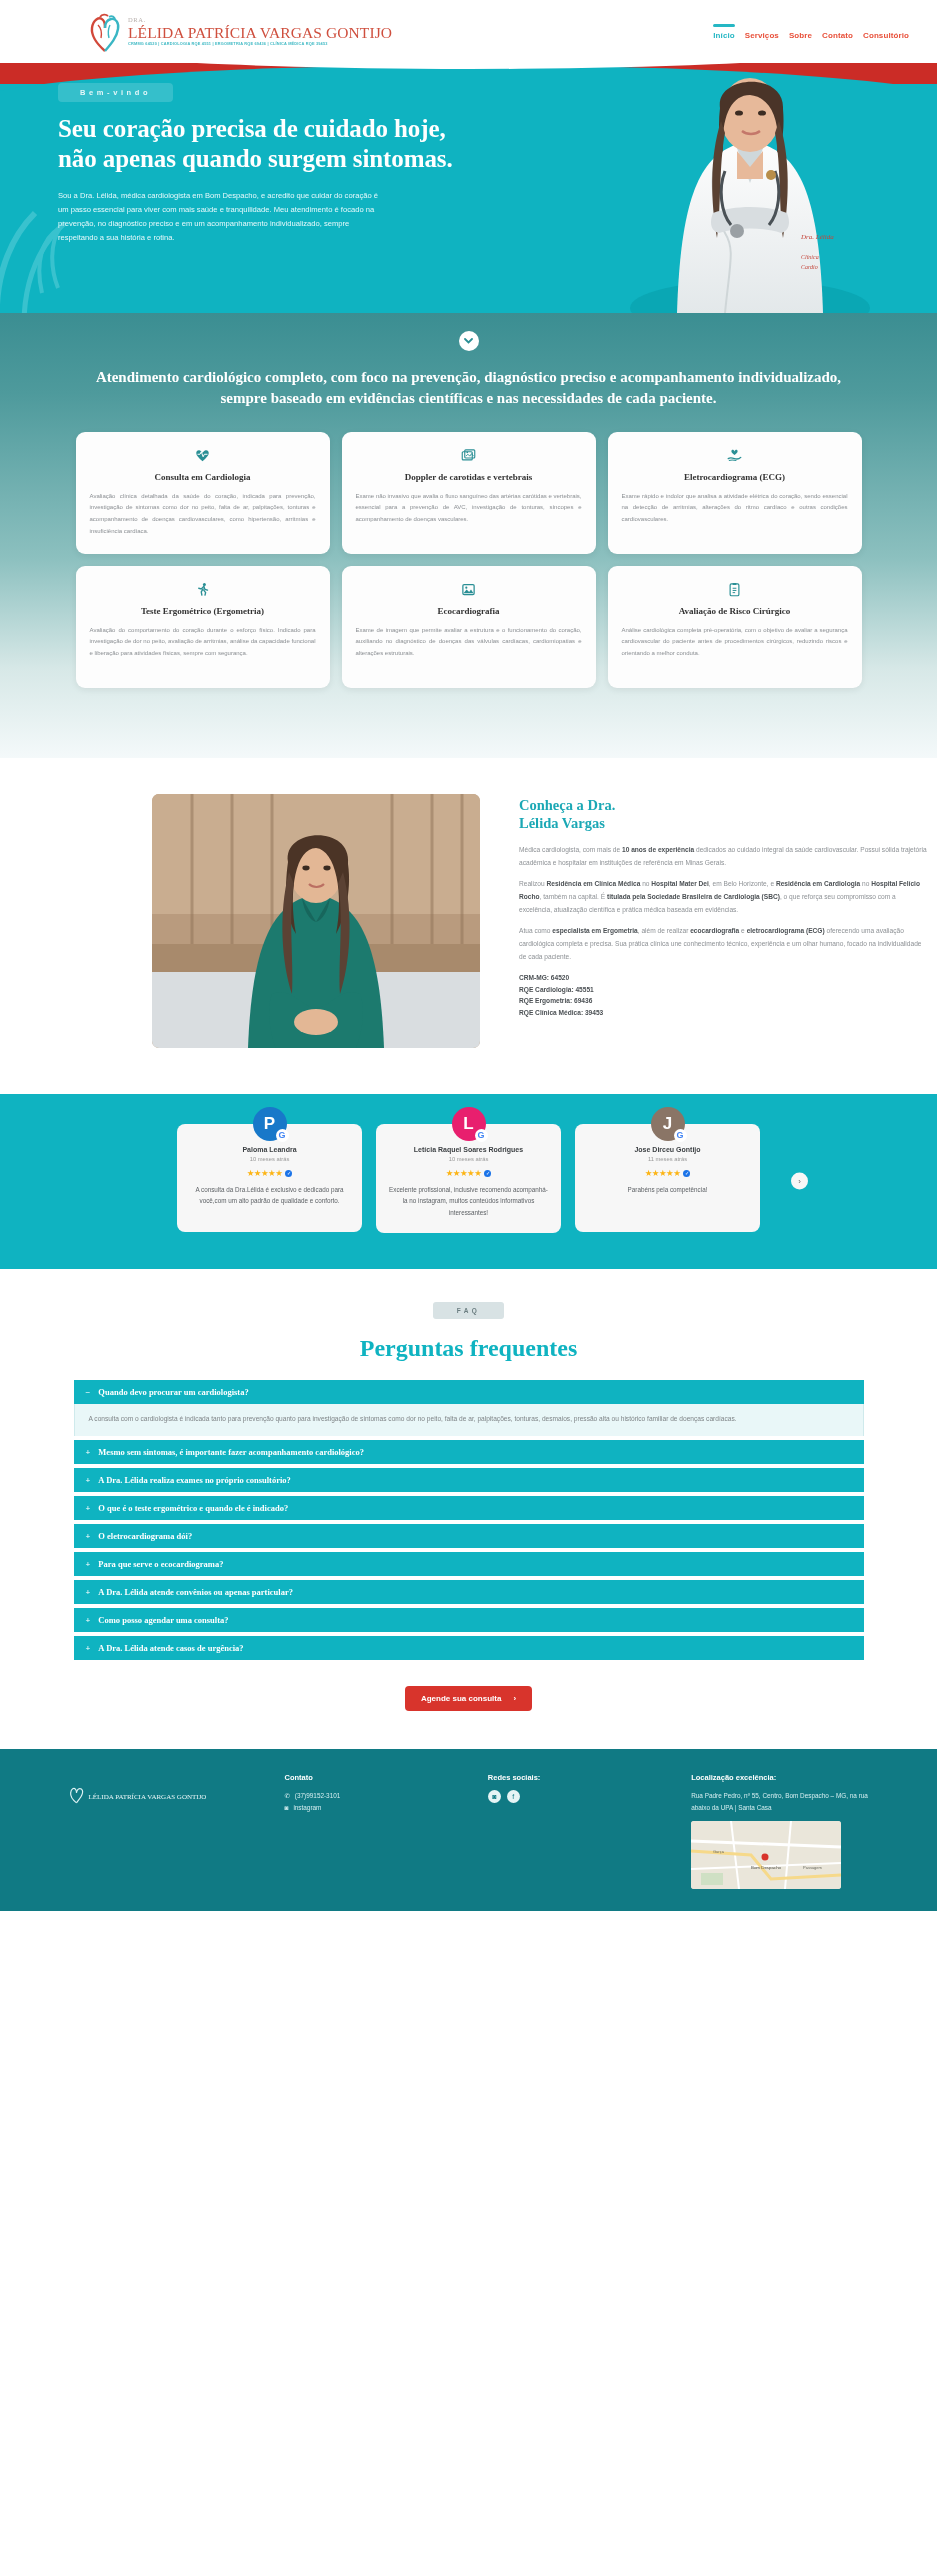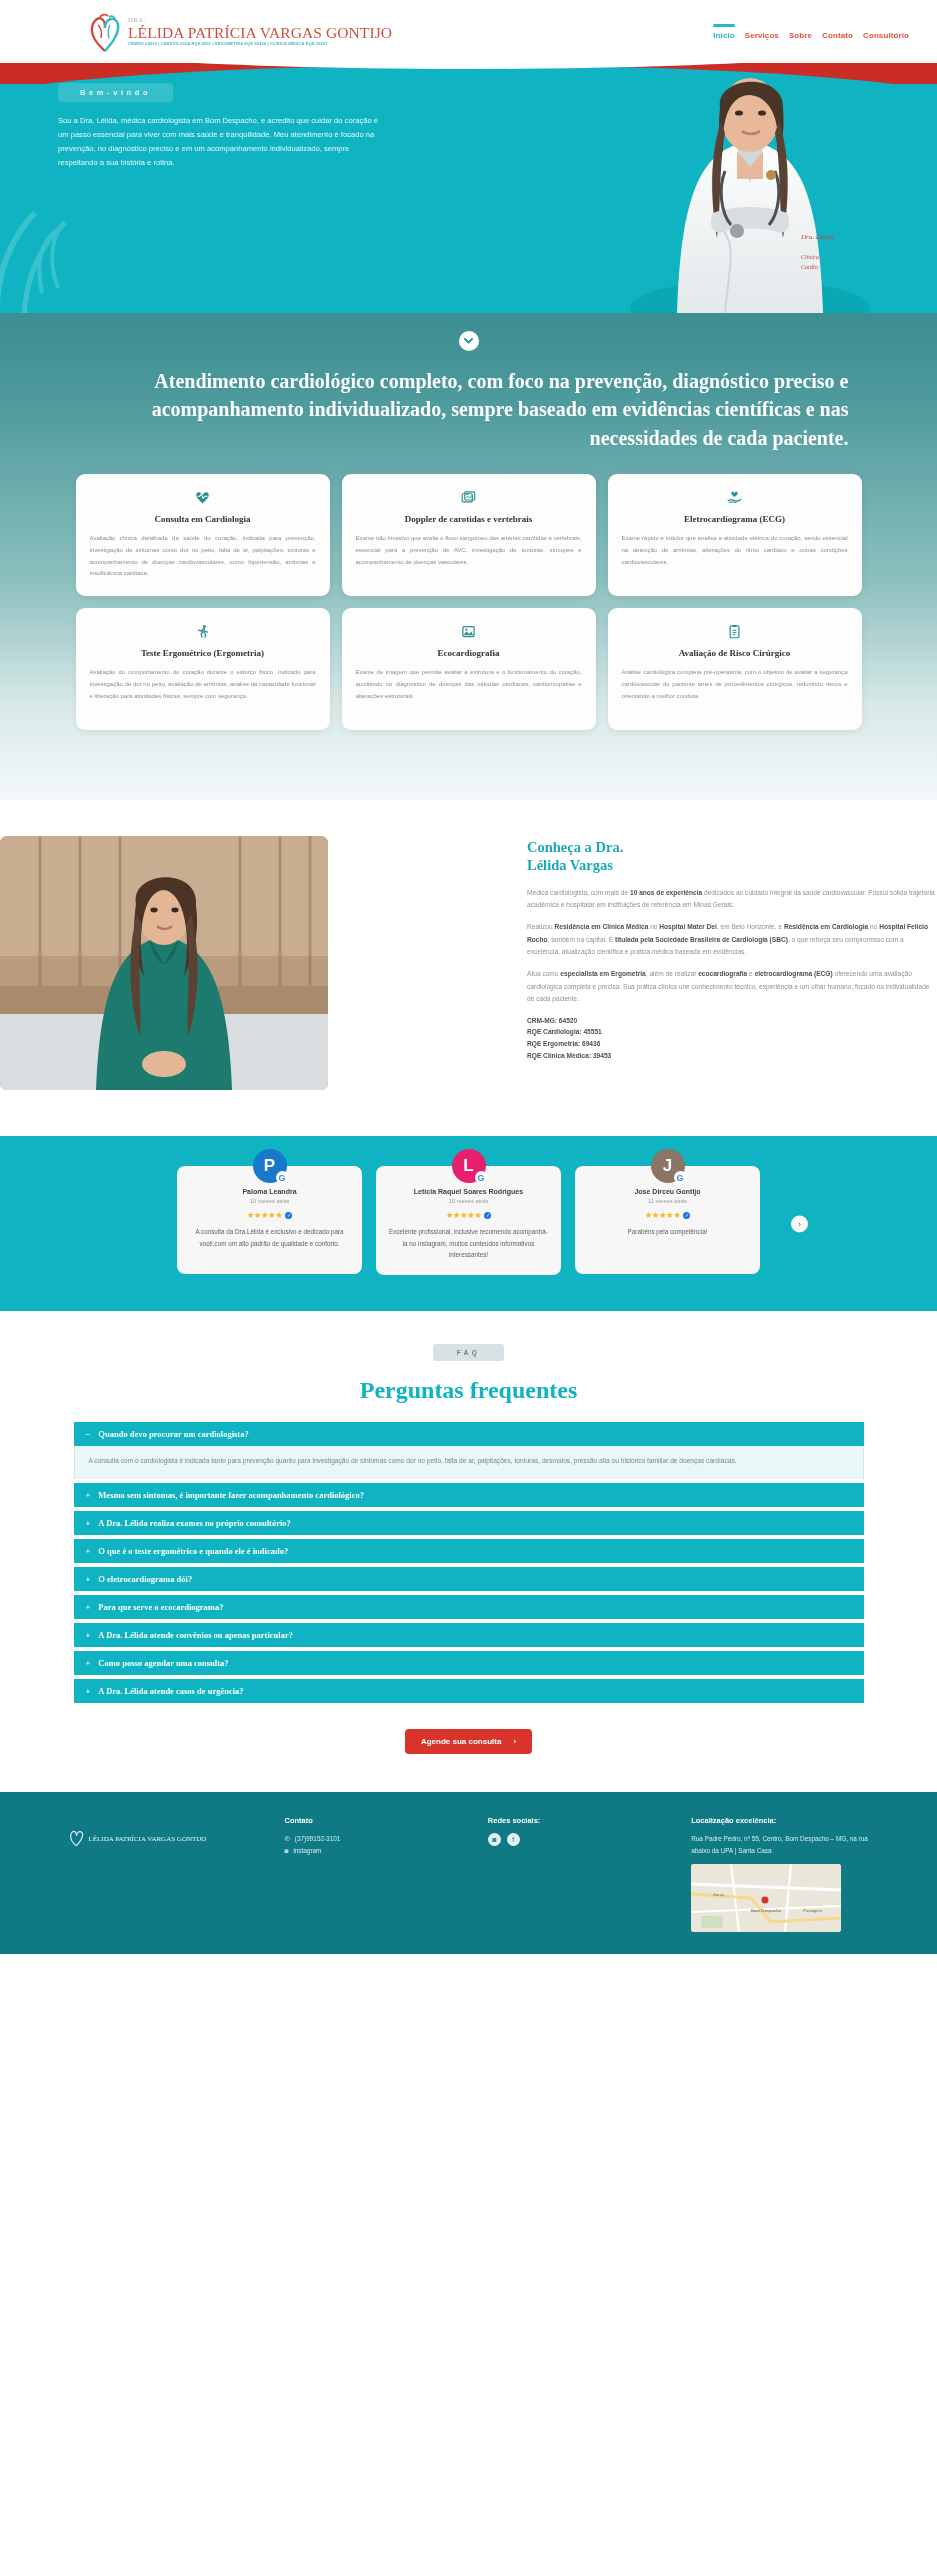--- a/index.html
+++ b/index.html
@@ -134,22 +134,22 @@
     position: relative;
   }
   .chev-circle {
     width: 20px; height: 20px; border-radius: 50%;
     background: #fff; margin: 0 auto 16px;
     display: flex; align-items: center; justify-content: center;
   }
   .services-title {
     font-family: "Liberation Serif", serif;
     color: #fff;
-    text-align: right;
-    font-size: 20px;
+    text-align: center;
+    font-size: 15px;
     line-height: 1.42;
     font-weight: bold;
     max-width: 800px;
     margin: 0 auto 22px;
     padding: 0 20px;
   }
   .cards-grid {
     display: grid;
     grid-template-columns: repeat(3, 1fr);
     gap: 12px;
@@ -176,23 +176,23 @@
   .card-desc {
     font-size: 6px;
     line-height: 1.95;
     color: #8b8f93;
     text-align: justify;
   }
 
   
   .about {
     background: #fff;
-    padding: 36px 0 46px;
+    padding: 36px 8px 46px;
     display: flex;
-    justify-content: space-between;
+    justify-content: flex-end;
     gap: 39px;
   }
   .about-photo {
     width: 328px; height: 254px;
     border-radius: 7px;
     overflow: hidden;
     flex: 0 0 328px;
   }
   .about-text { width: 410px; padding-top: 2px; }
   .about-title {
@@ -396,20 +396,21 @@
   <span class="hero-deco">
     <svg viewBox="0 0 150 200" width="150" height="200">
       <path d="M20 200 C10 150 25 100 55 70" fill="none" stroke="#7fdce4" stroke-width="6"></path>
       <path d="M45 200 C40 150 55 105 85 80" fill="none" stroke="#7fdce4" stroke-width="5"></path>
       <path d="M62 150 C55 120 62 95 80 85 C70 100 70 125 78 145" fill="none" stroke="#7fdce4" stroke-width="4"></path>
       <circle cx="30" cy="188" r="16" fill="#7fdce4"></circle>
     </svg>
   </span>
   <div class="hero-inner">
     <div class="badge-welcome">Bem-vindo</div>
+    <h1 class="hero-title">Seu coração precisa de cuidado hoje, não apenas quando surgem sintomas.</h1>
     <p class="hero-p">Sou a Dra. Lélida, médica cardiologista em Bom Despacho, e acredito que cuidar do coração é um passo essencial para viver com mais saúde e tranquilidade. Meu atendimento é focado na prevenção, no diagnóstico preciso e em um acompanhamento individualizado, sempre respeitando a sua história e rotina.</p>
     
   </div>
   <span class="hero-photo">
     <svg viewBox="0 0 330 250" width="330" height="250">
       <defs>
         <linearGradient id="coat" x1="0" y1="0" x2="0" y2="1">
           <stop offset="0" stop-color="#fdfdfd"></stop>
             <stop offset="1" stop-color="#e3e8ea"></stop>
         </linearGradient>

